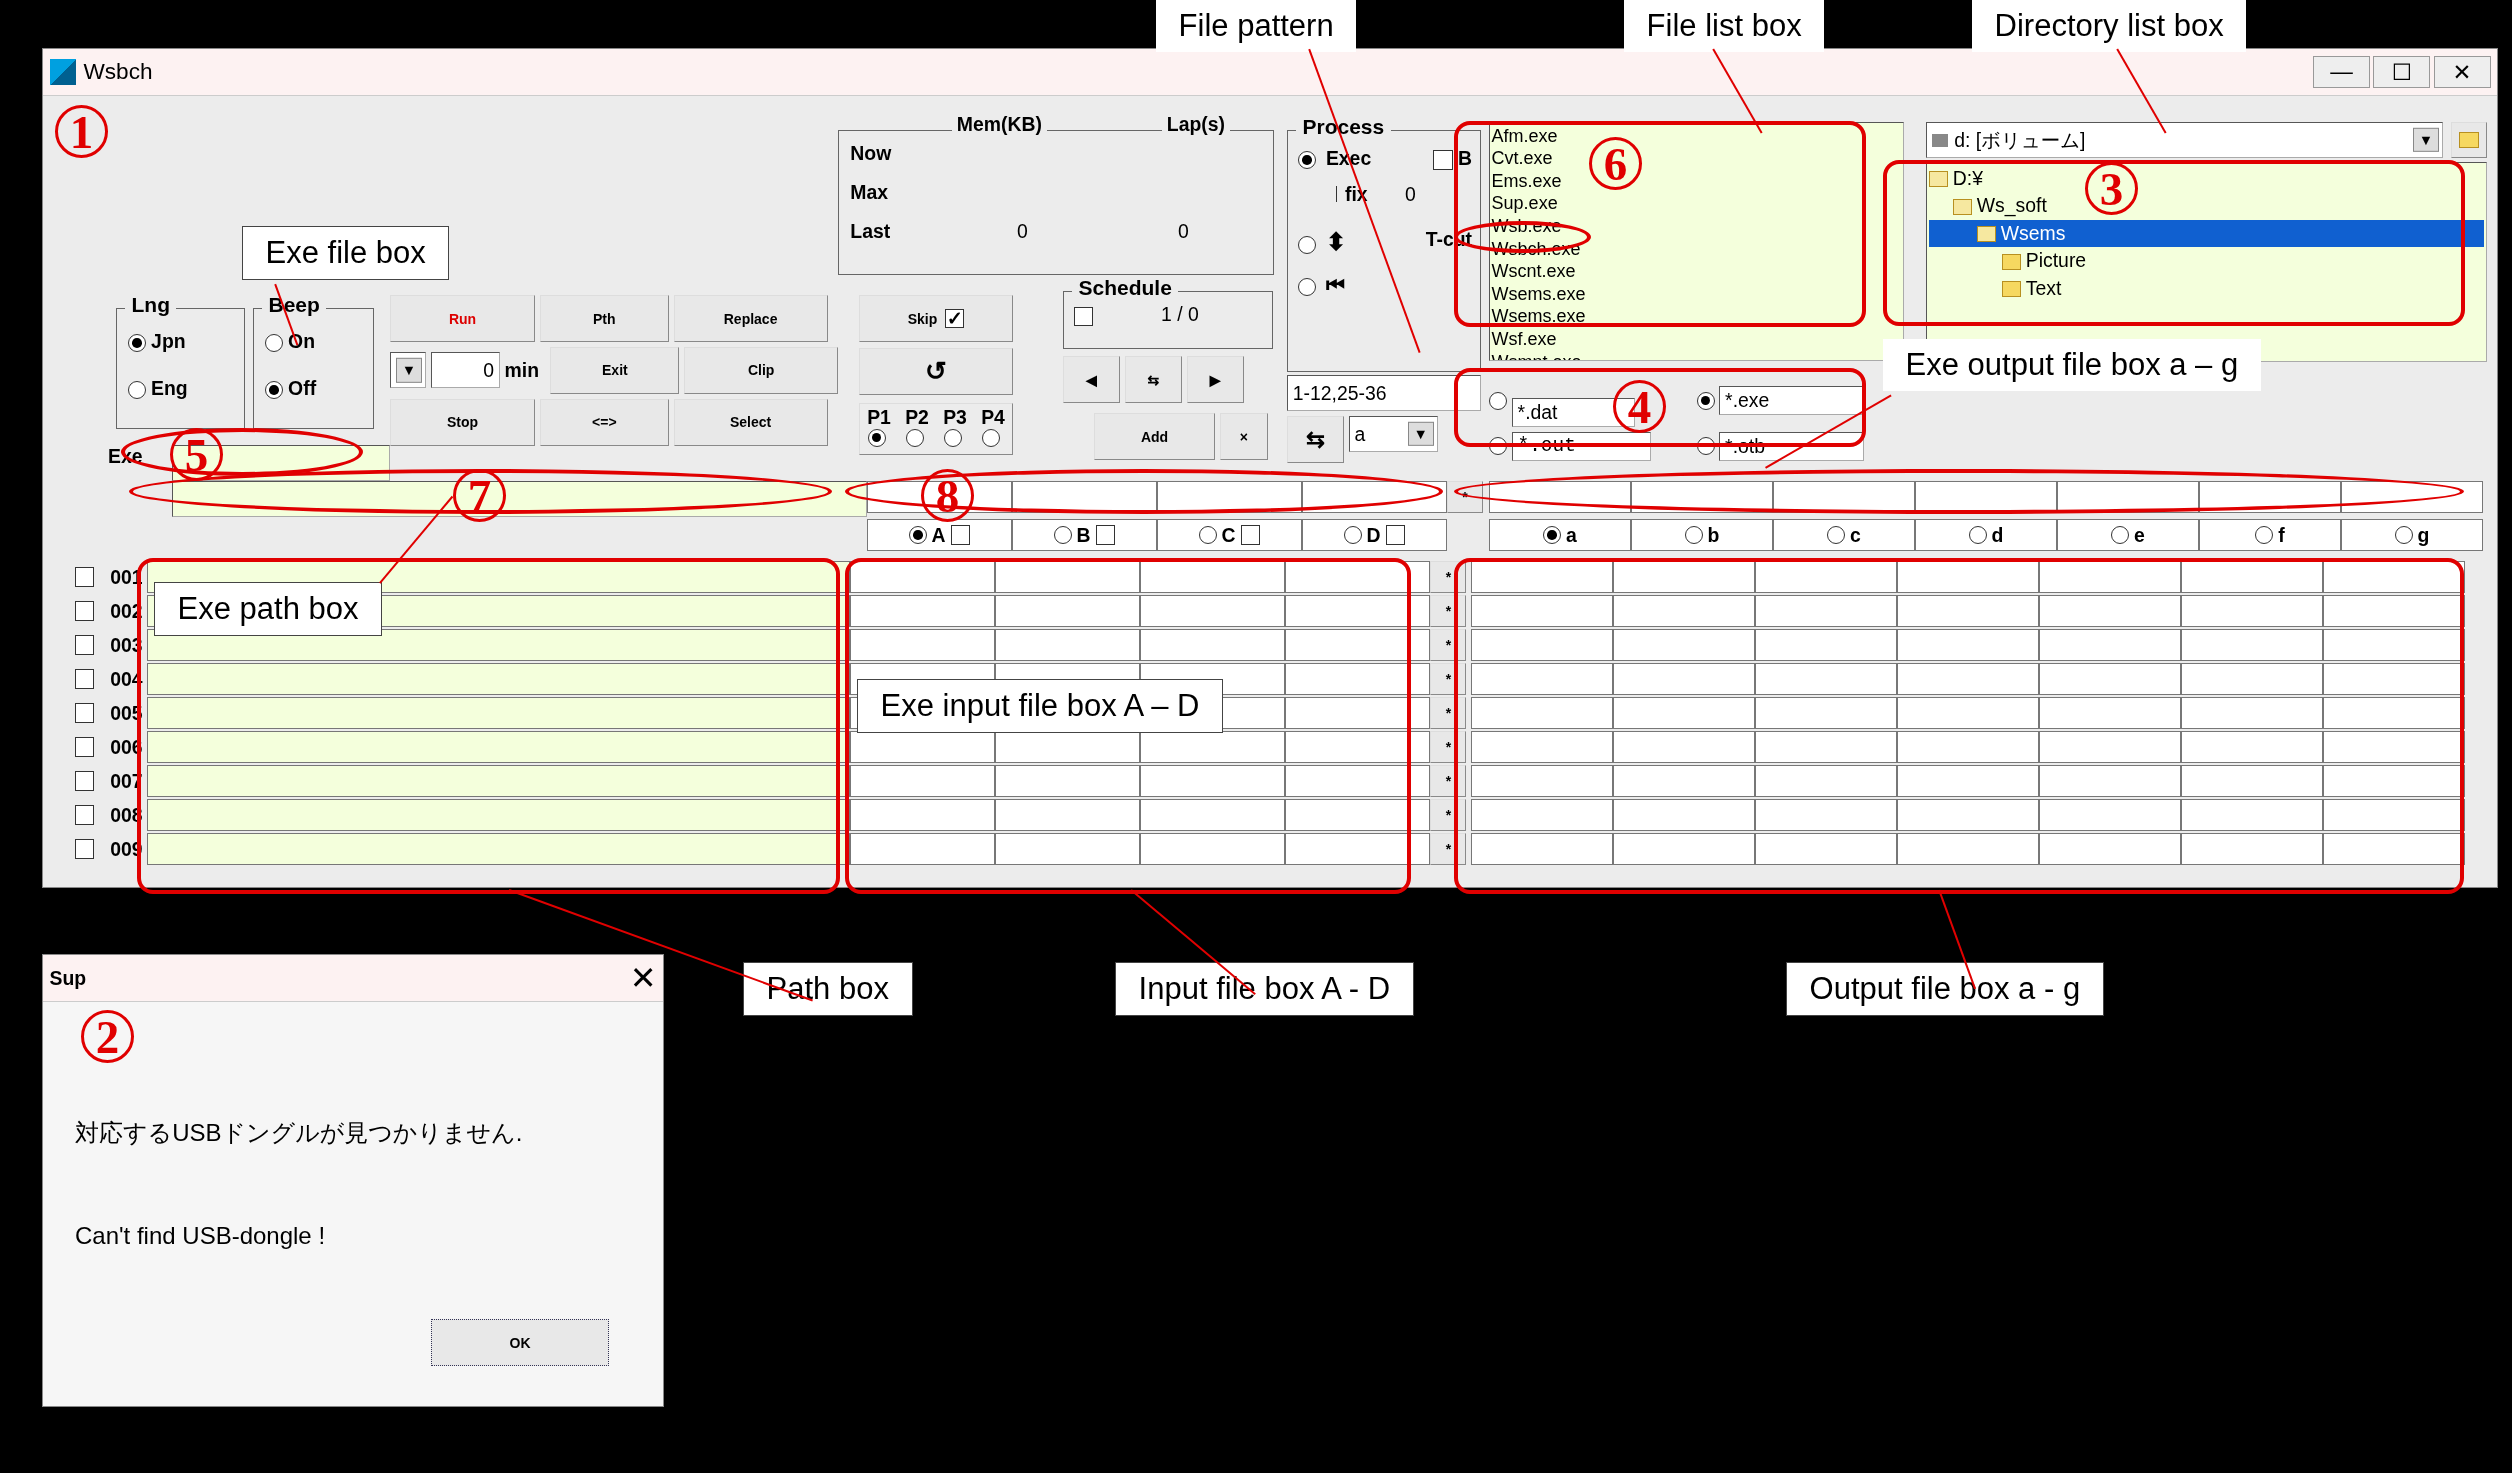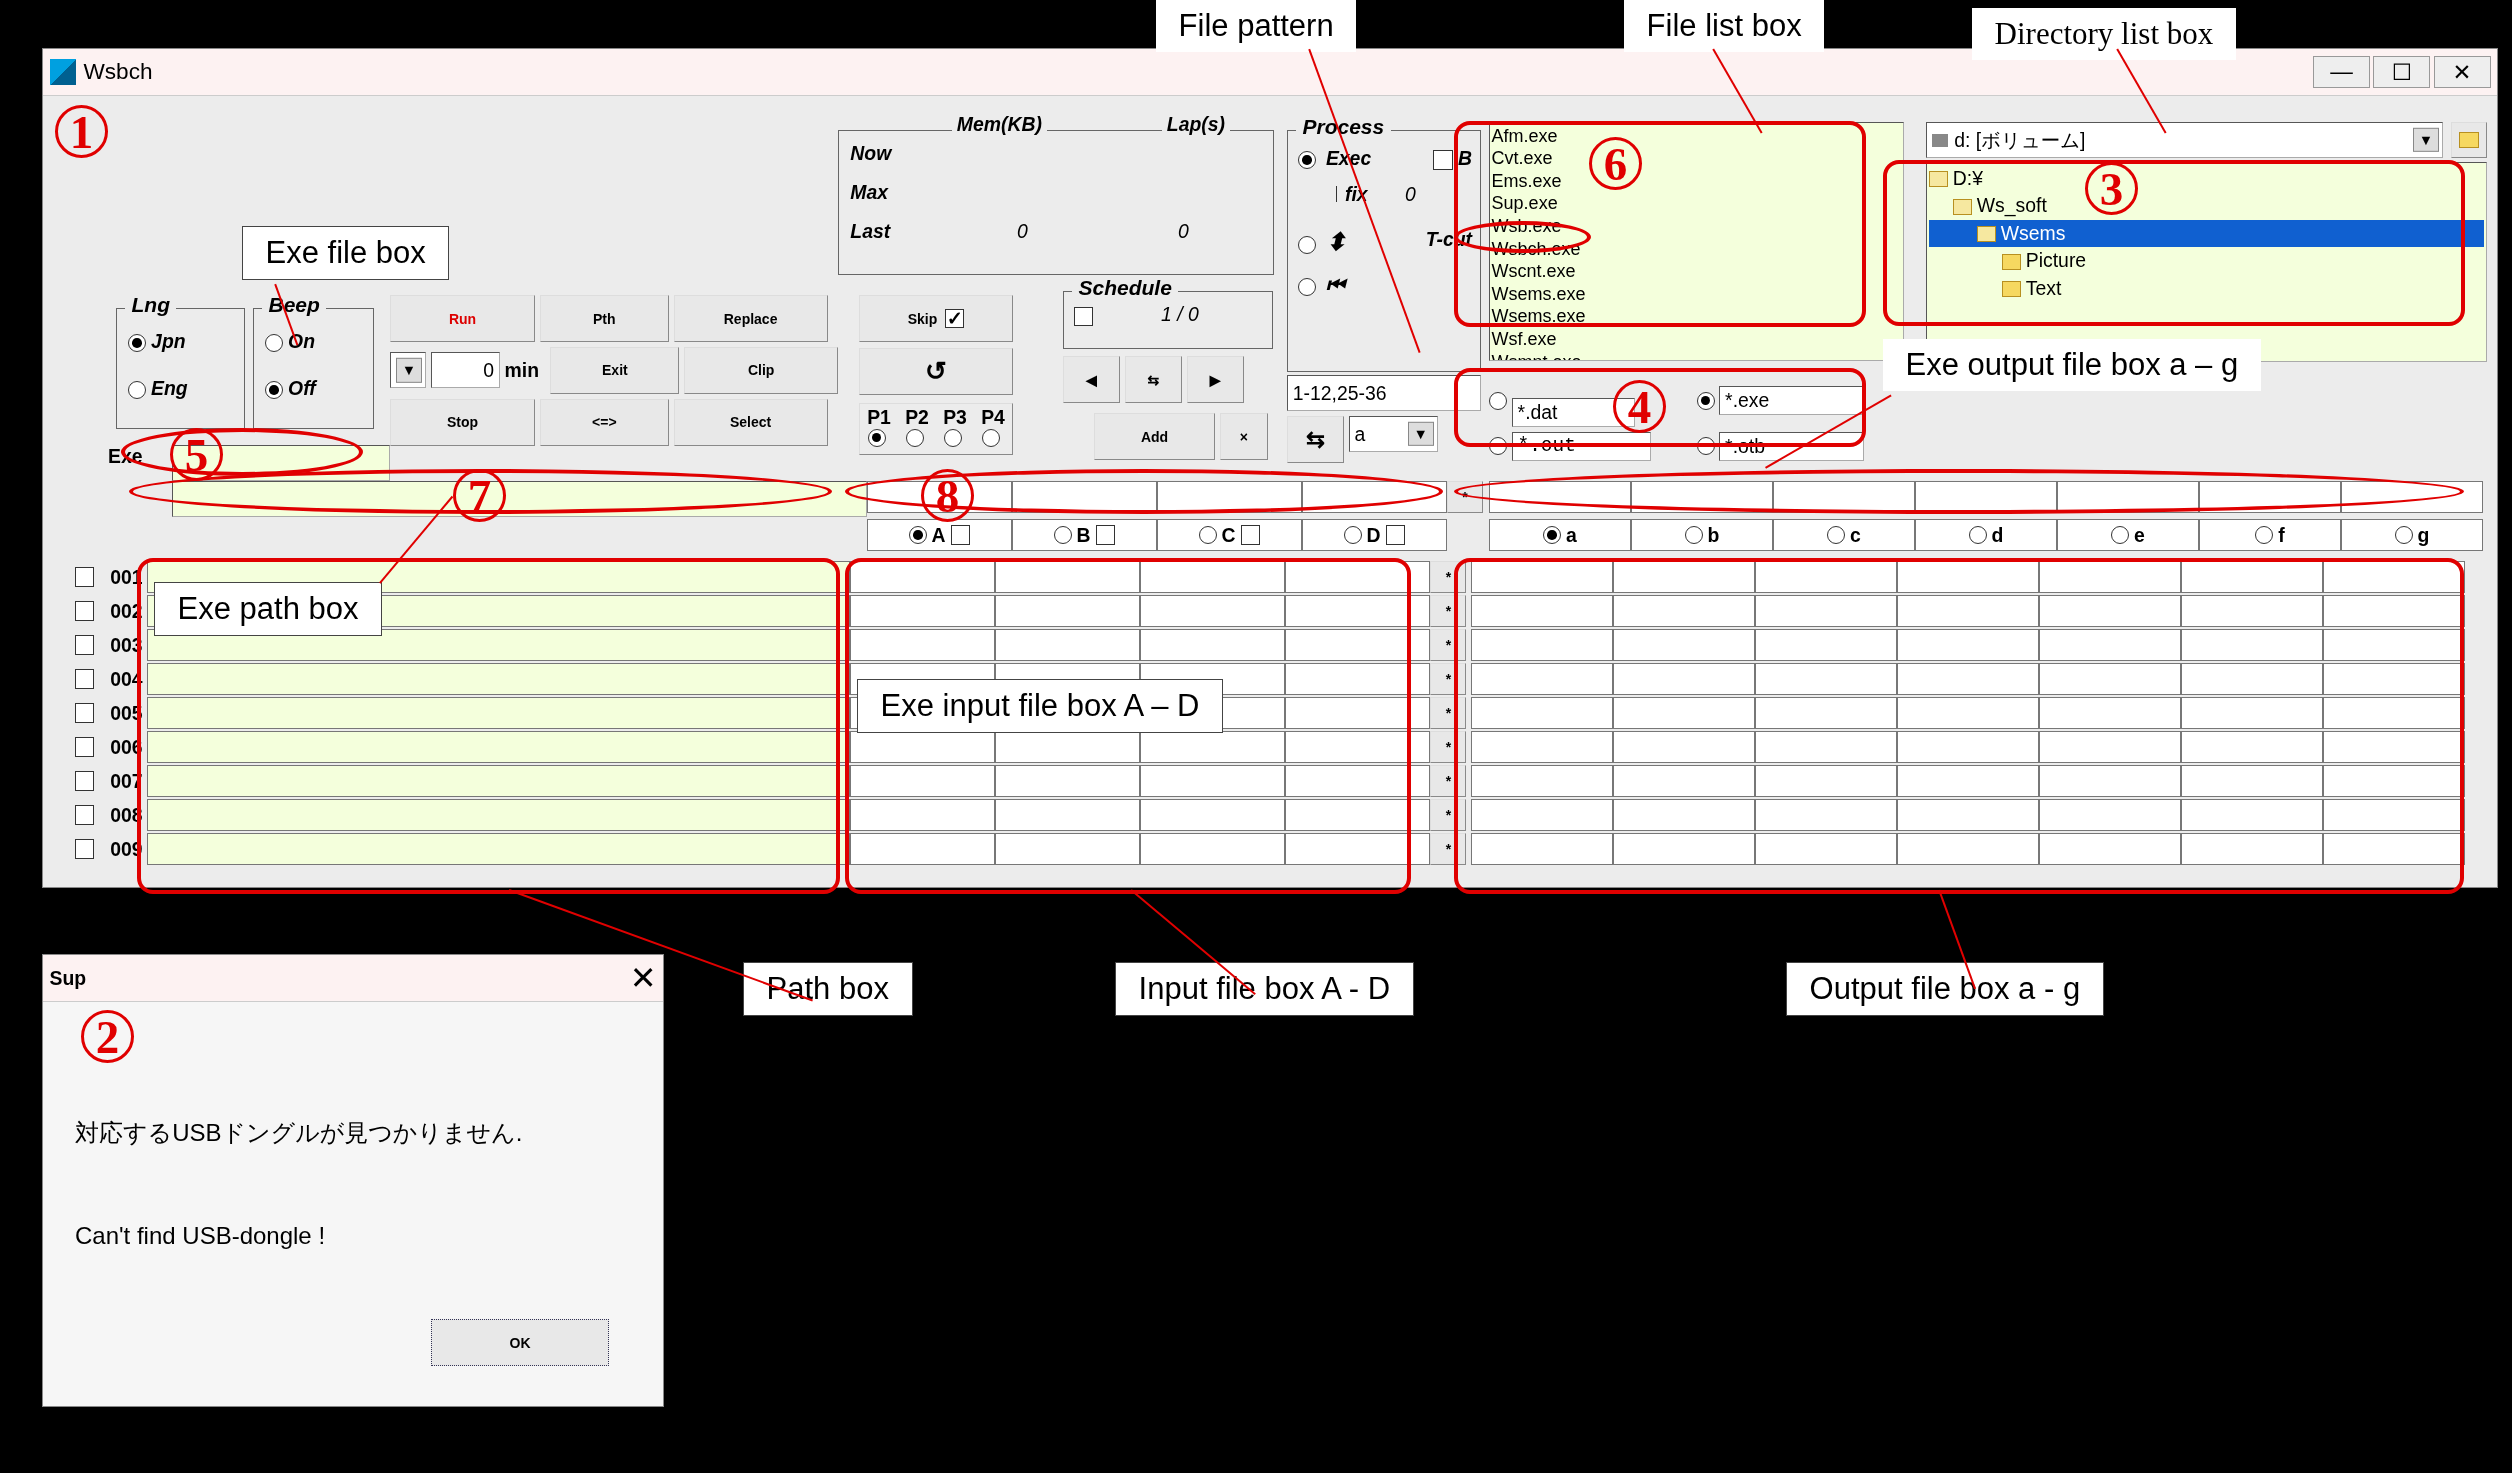--- a/index.html
+++ b/index.html
@@ -37,21 +37,20 @@
     border: 0.8px solid #999;
     background: #eee;
     display: flex; align-items: center; justify-content: center;
     margin-left: 3.2px;
     font-size: 22.6px;
   }
   .panel {
     position: absolute;
     border: 0.8px solid #666;
     padding-top: 4.8px;
-    font-style: italic;
   }
   .panel > .plabel {
     position: absolute;
     top: -16px;
     left: 8px;
     background: #ECECEC;
     padding: 0 6.5px;
     font-size: 21px;
     font-weight: bold;
   }
@@ -638,21 +637,21 @@
 <div class="rbox" style="left:1454px; top:368px; width:412px; height:79px;"></div>
 <div class="rbox" style="left:1883px; top:160px; width:582px; height:166px;"></div>
 
 <div class="rbox" style="left:137px; top:558px; width:703px; height:336px;"></div>
 <div class="rbox" style="left:845px; top:558px; width:566px; height:336px;"></div>
 <div class="rbox" style="left:1454px; top:558px; width:1010px; height:336px;"></div>
 
 <div class="ann-label" style="left:242px; top:226px;">Exe file box</div>
 <div class="ann-label nb" style="left:1156px; top:0px;">File pattern</div>
 <div class="ann-label nb" style="left:1624px; top:0px;">File list box</div>
-<div class="ann-label nb" style="left:1972px; top:8px;font-family:Liberation Serif, serif;">Directory list box</div>
+<div class="ann-label nb" style="left:1972px; top:0px;">Directory list box</div>
 <div class="ann-label" style="left:154px; top:582px;">Exe path box</div>
 <div class="ann-label" style="left:857px; top:679px;">Exe input file box A – D</div>
 <div class="ann-label nb" style="left:1883px; top:339px;">Exe output file box a – g</div>
 <div class="ann-label" style="left:743px; top:962px;">Path box</div>
 <div class="ann-label" style="left:1115px; top:962px;">Input file box A - D</div>
 <div class="ann-label" style="left:1786px; top:962px;">Output file box a - g</div>
 
 <div class="line" style="left:275px; top:283px; width:65px; transform:rotate(70deg);"></div>
 <div class="line" style="left:1309px; top:48px; width:323px; transform:rotate(70deg);"></div>
 <div class="line" style="left:1713px; top:48px; width:97px; transform:rotate(60deg);"></div>

